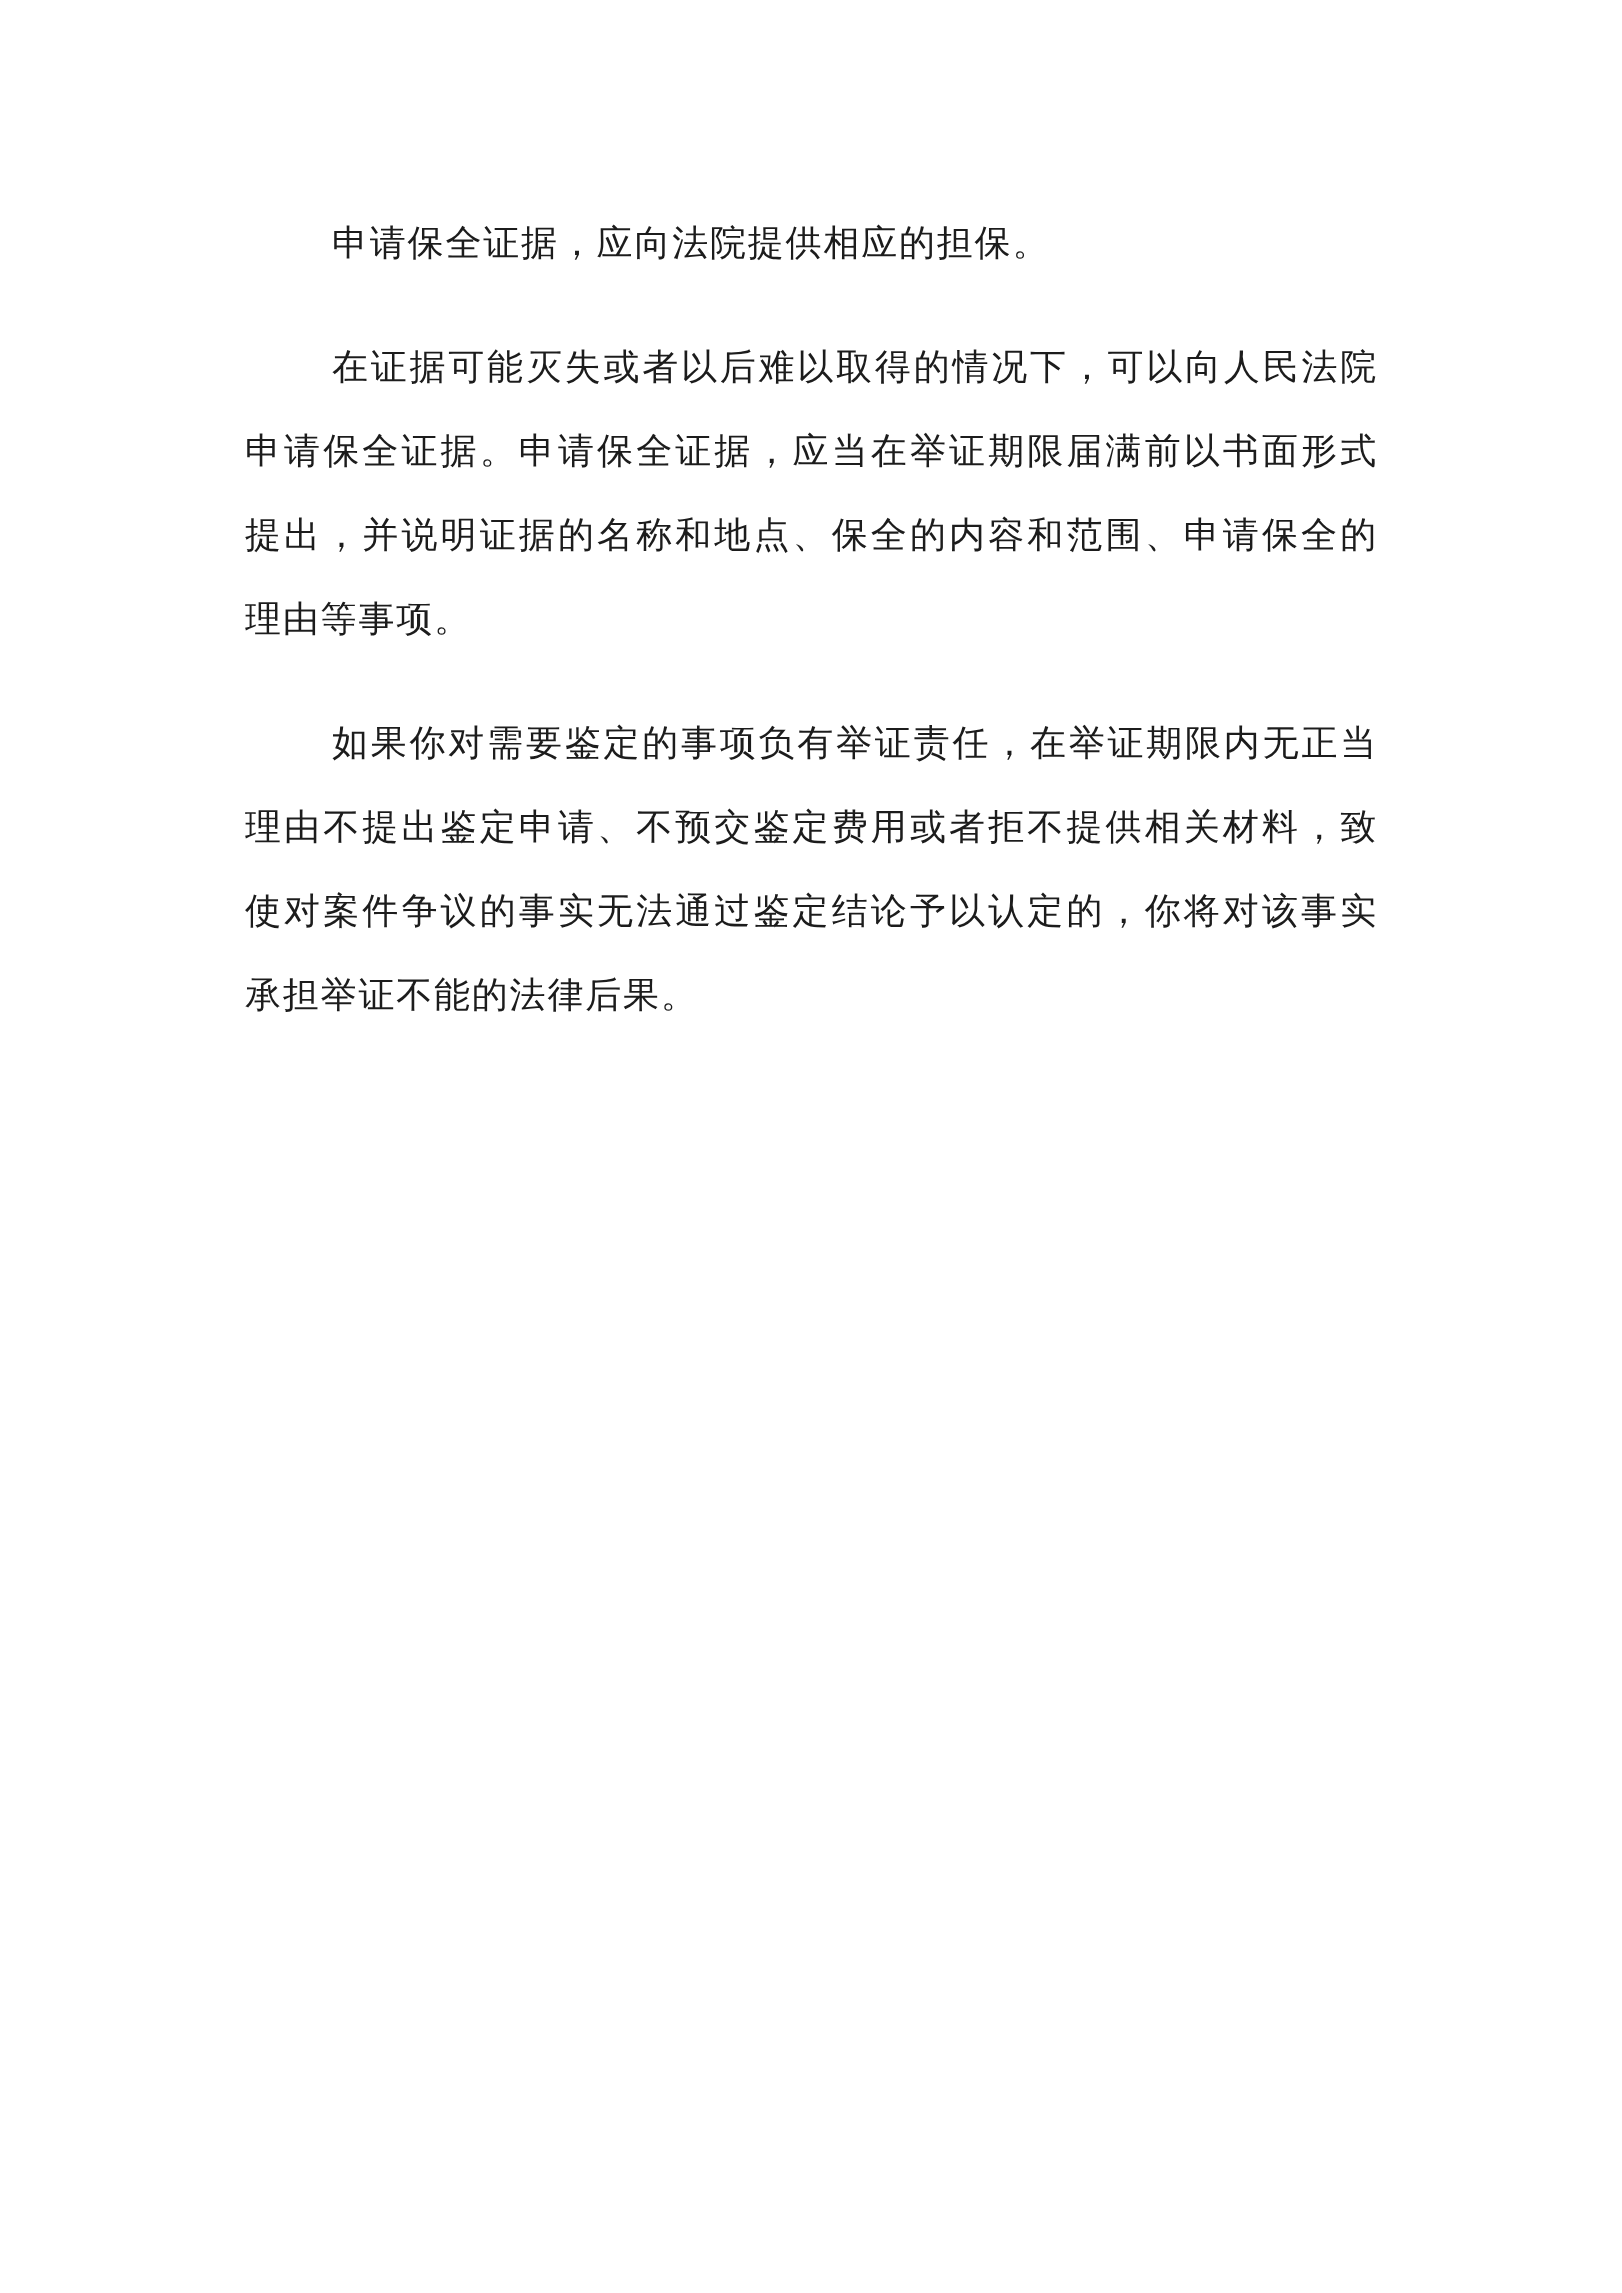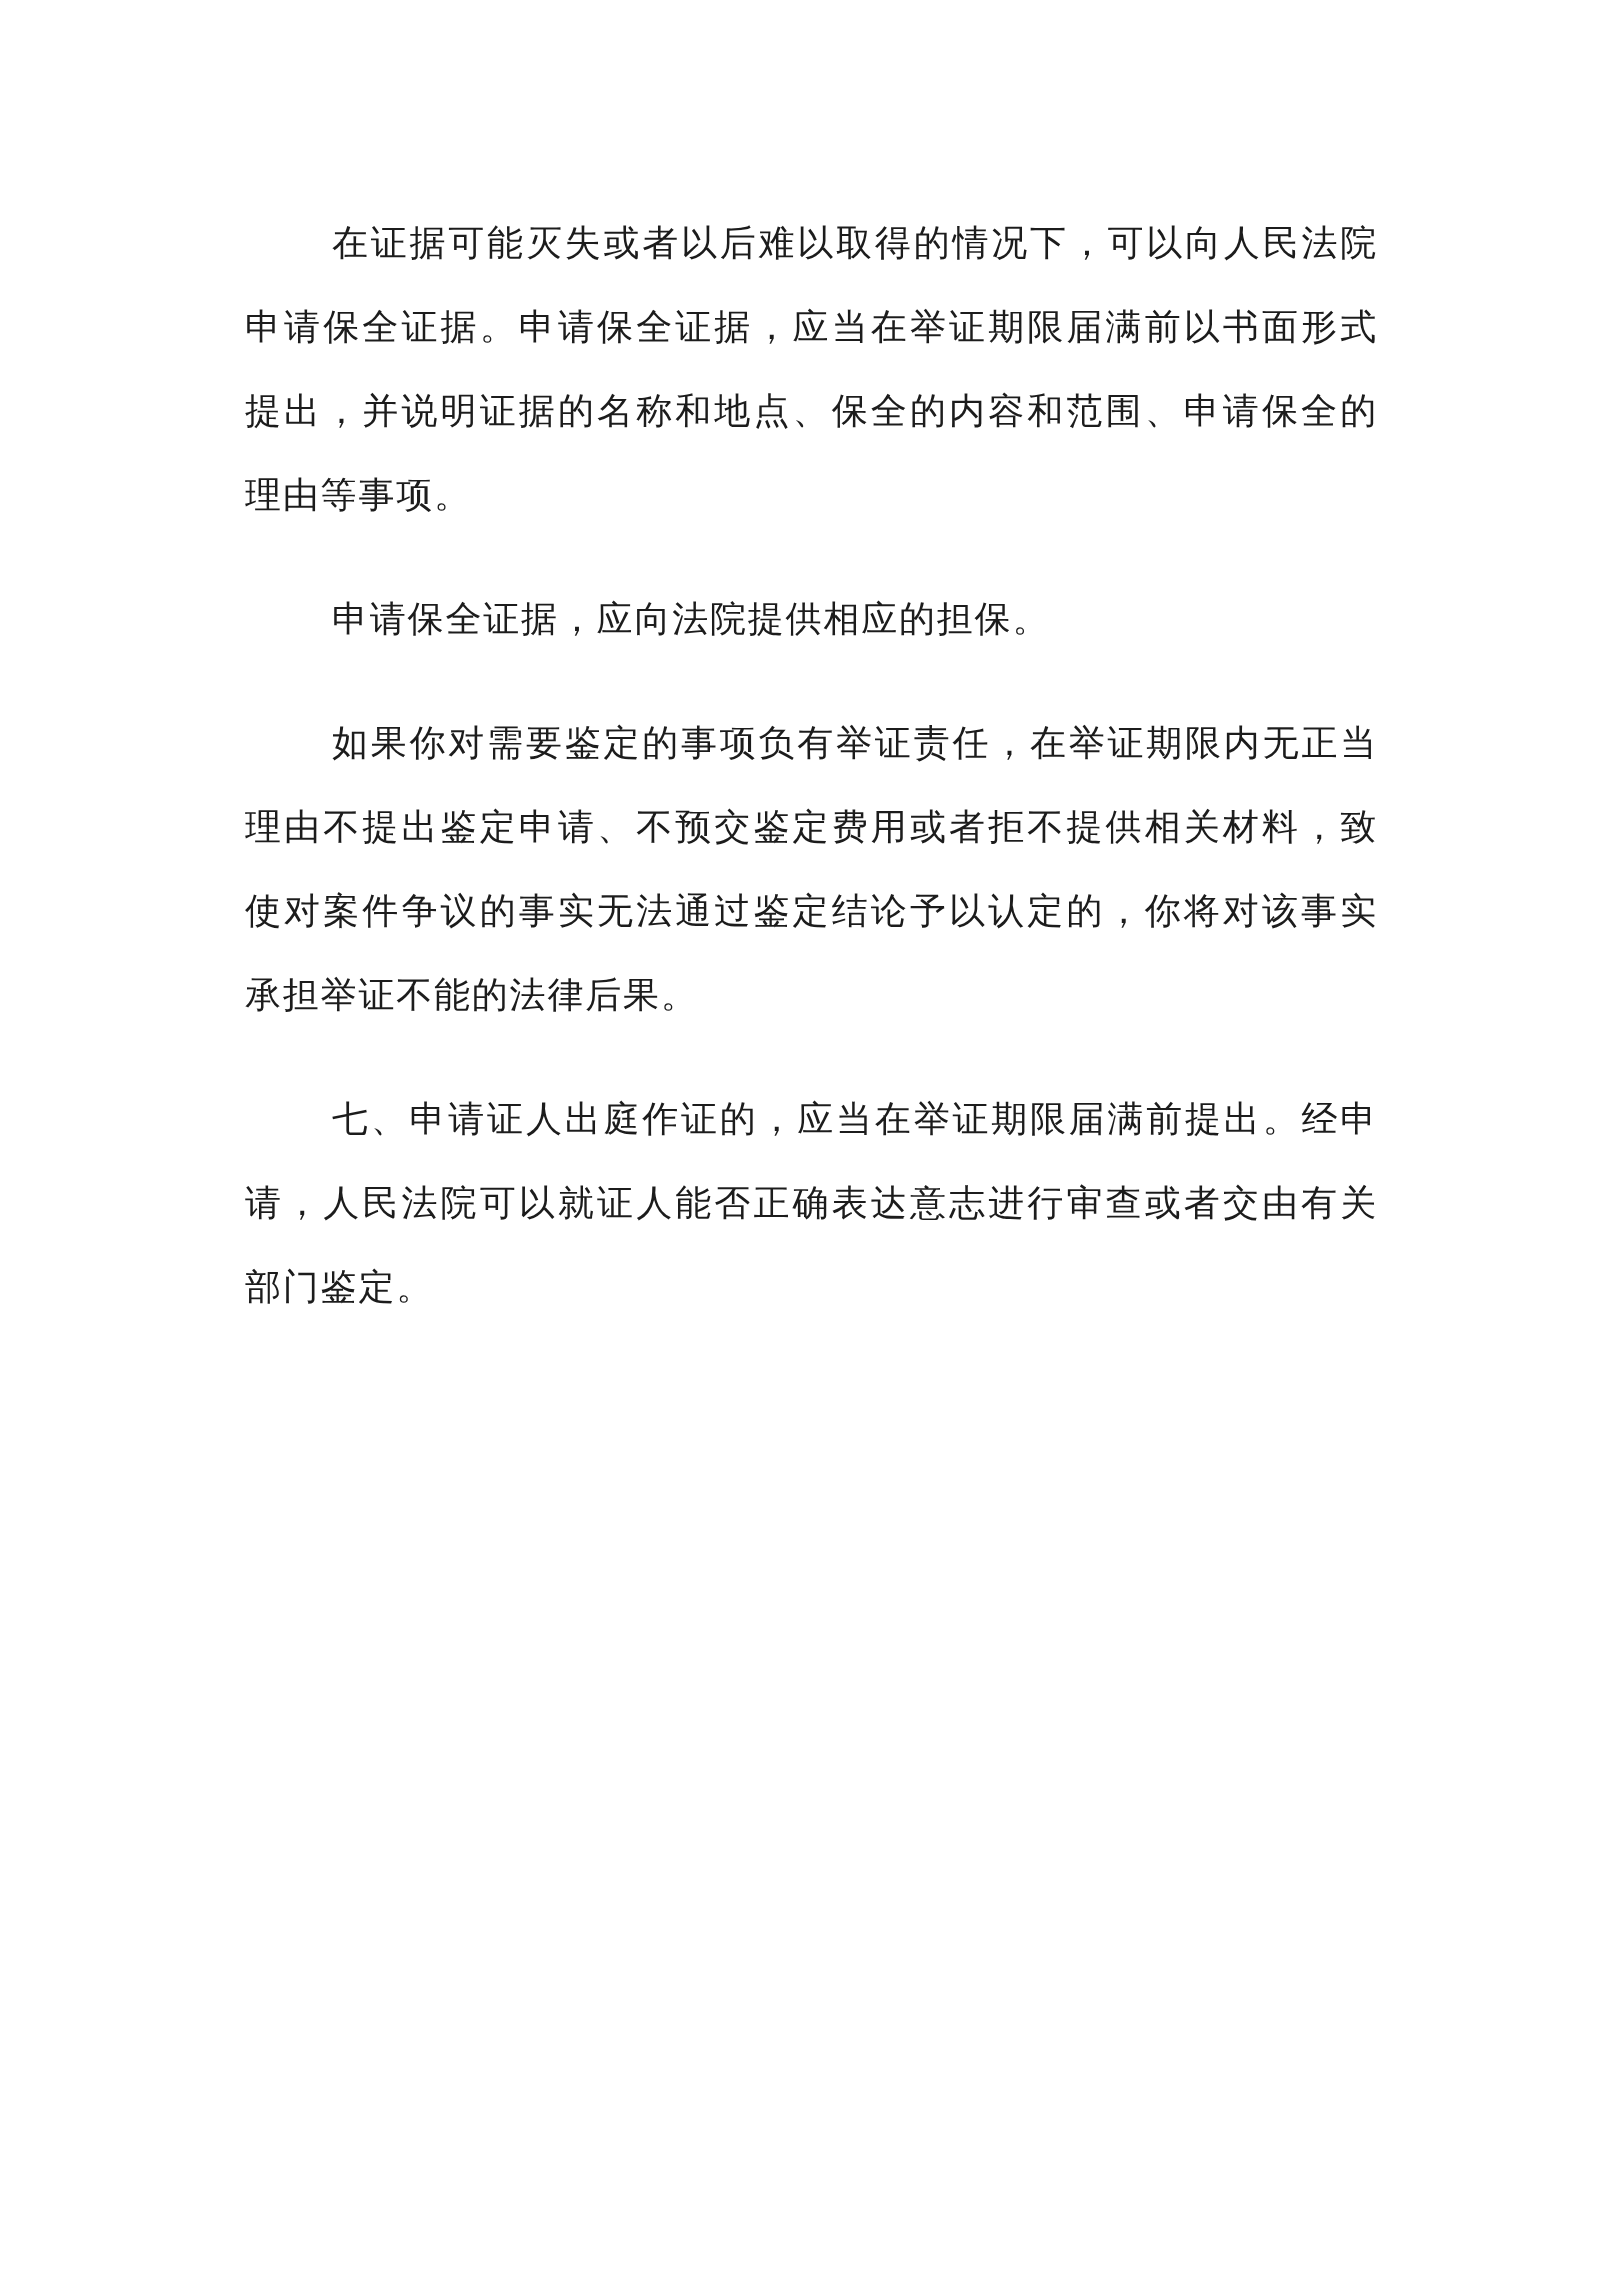--- a/index.html
+++ b/index.html
@@ -38,19 +38,18 @@
     text-justify: inter-character;
     text-indent: 87px;
     -webkit-font-smoothing: antialiased;
   }
 </style>
 </head>
 <body>
 
 <div class="page">
   <div class="content">
+    <p class="para">申请保全证据，应向法院提供相应的担保。</p>
     <p class="para">在证据可能灭失或者以后难以取得的情况下，可以向人民法院申请保全证据。申请保全证据，应当在举证期限届满前以书面形式提出，并说明证据的名称和地点、保全的内容和范围、申请保全的理由等事项。</p>
-    <p class="para">申请保全证据，应向法院提供相应的担保。</p>
     <p class="para">如果你对需要鉴定的事项负有举证责任，在举证期限内无正当理由不提出鉴定申请、不预交鉴定费用或者拒不提供相关材料，致使对案件争议的事实无法通过鉴定结论予以认定的，你将对该事实承担举证不能的法律后果。</p>
-    <p class="para">七、申请证人出庭作证的，应当在举证期限届满前提出。经申请，人民法院可以就证人能否正确表达意志进行审查或者交由有关部门鉴定。</p>
   </div>
 </div>
 
 
 </body></html>

